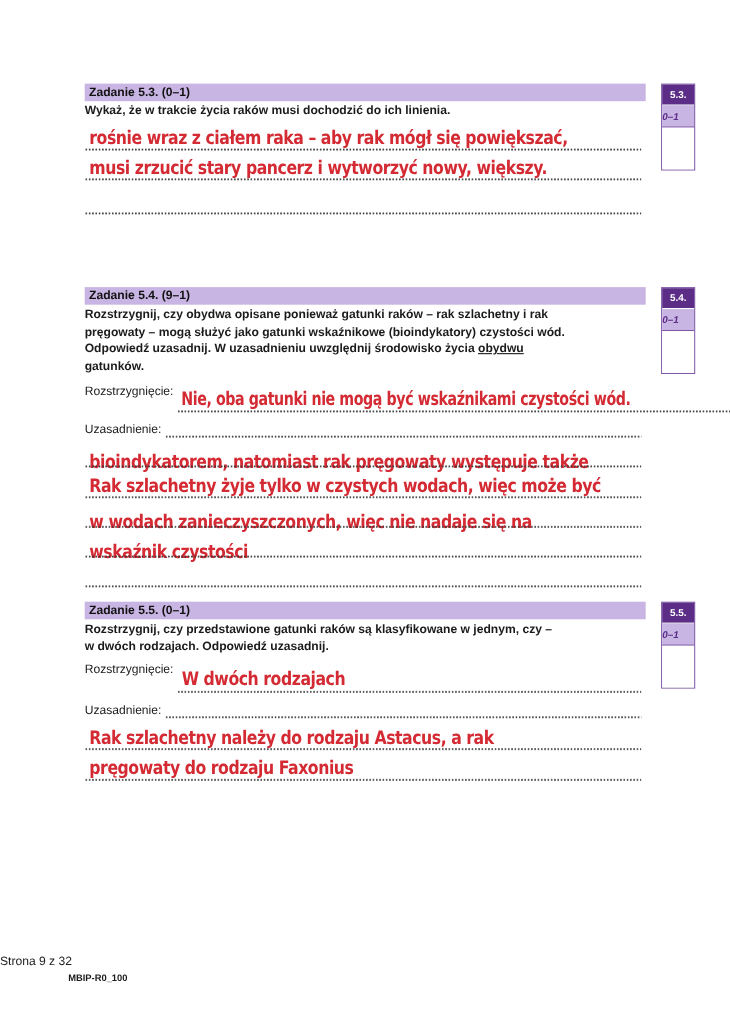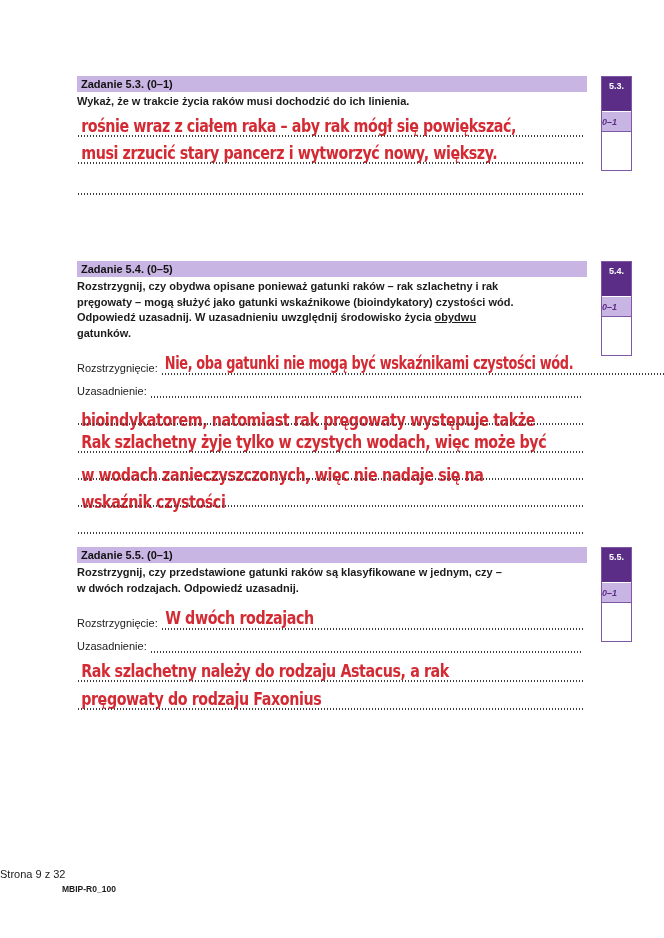--- a/index.html
+++ b/index.html
@@ -28,32 +28,32 @@
   
   .hw {
     display:inline-block; white-space:nowrap; color:#d42a33; font-weight:bold;
     font-family:"DejaVu Sans", sans-serif; font-size:17px; letter-spacing:-0.5px;
     transform:scaleX(0.84); transform-origin:0 100%;
     padding-left:5px; margin-bottom:1px;
   }
   .hw.sink { margin-bottom:-5px; }
   .hw.narrow { transform:scaleX(0.76); }
 
-  .label-row { display:flex; align-items:flex-end; width:506px; }
+  .label-row { display:flex; width:506px; }
   .label { font-size:11px; font-weight:normal; white-space:nowrap; padding-right:3px; line-height:14px; }
   .dotted-fill { flex:1; height:100%; display:flex; align-items:flex-end; overflow:visible; }
 
   
   .scorebox {
     position:absolute; left:601px; width:31px; border:1px solid #7e57a5; background:#fff;
     font-family:"Liberation Sans", sans-serif;
   }
   .sb-tag {
     background:#5b2d87; color:#ffffff; font-size:9px; font-weight:bold;
-    text-align:center; height:35px; line-height:19px; border-bottom:1px solid #fff;
+    text-align:center; height:19px; line-height:19px; border-bottom:1px solid #fff;
   }
   .sb-range {
     background:#c9b5e3; color:#5b2d87; font-size:9px; font-weight:bold;
     text-align:left; height:20px; line-height:20px; border-bottom:1px solid #7e57a5;font-style:italic;
   }
   .sb-empty { height:38px; background:#fff; }
 
   .footer-page { position:absolute; left:0; width:664px; top:868px; text-align:left; font-size:11px; }
   .footer-code { position:absolute; left:62px; top:884px; font-size:8.5px; font-weight:bold; }
 
@@ -78,21 +78,21 @@
     </div>
     <div class="ans-row h31"></div>
   </section>
   <aside class="scorebox" style="top:76px">
     <div class="sb-tag">5.3.</div>
     <div class="sb-range">0–1</div>
     <div class="sb-empty"></div>
   </aside>
 
   <section class="task" style="top:261px">
-    <div class="task-header">Zadanie 5.4. (0–5)</div>
+    <div class="task-header">Zadanie 5.4. (9–1)</div>
     <div class="prompt">
       <div>Rozstrzygnij, czy obydwa opisane ponieważ gatunki raków – rak szlachetny i rak</div>
       <div>pręgowaty – mogą służyć jako gatunki wskaźnikowe (bioindykatory) czystości wód.</div>
       <div><span>Odpowiedź uzasadnij. W uzasadnieniu uwzględnij środowisko życia </span><span class="ul">obydwu</span></div>
       <div>gatunków.</div>
     </div>
     <div class="label-row mt8" style="height:26px">
       <span class="label">Rozstrzygnięcie:</span>
       <span class="dotted-fill">
         <span class="hw narrow" style="margin-bottom:2px">Nie, oba gatunki nie mogą być wskaźnikami czystości wód.</span>

